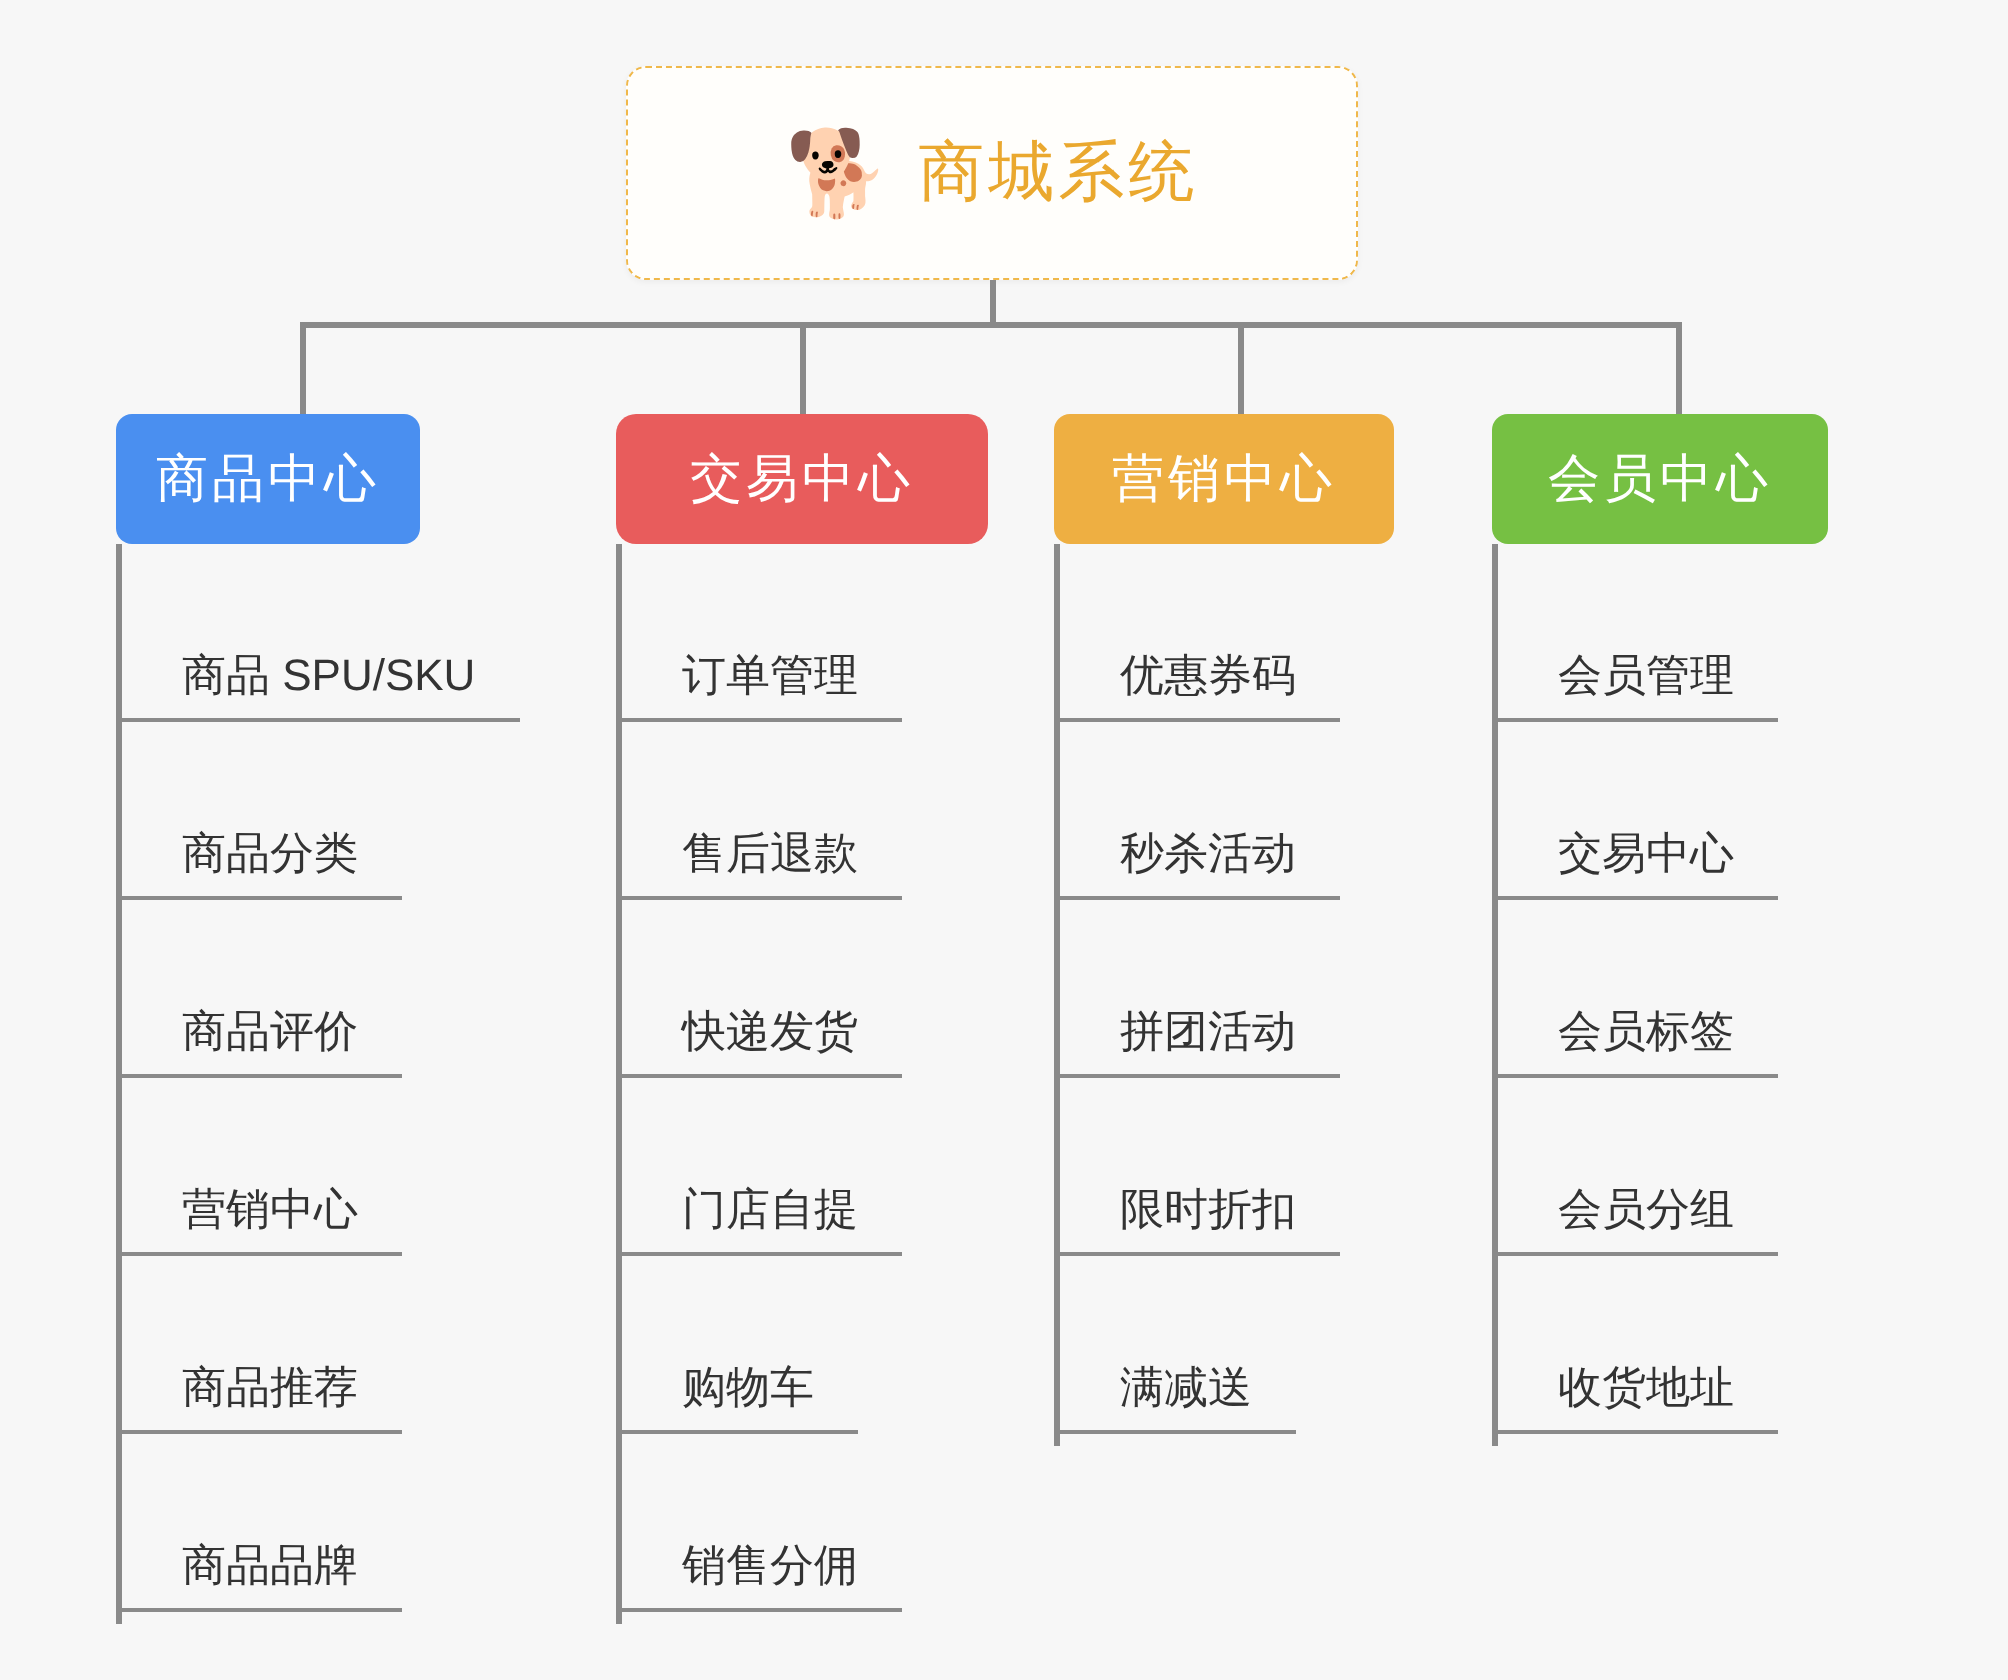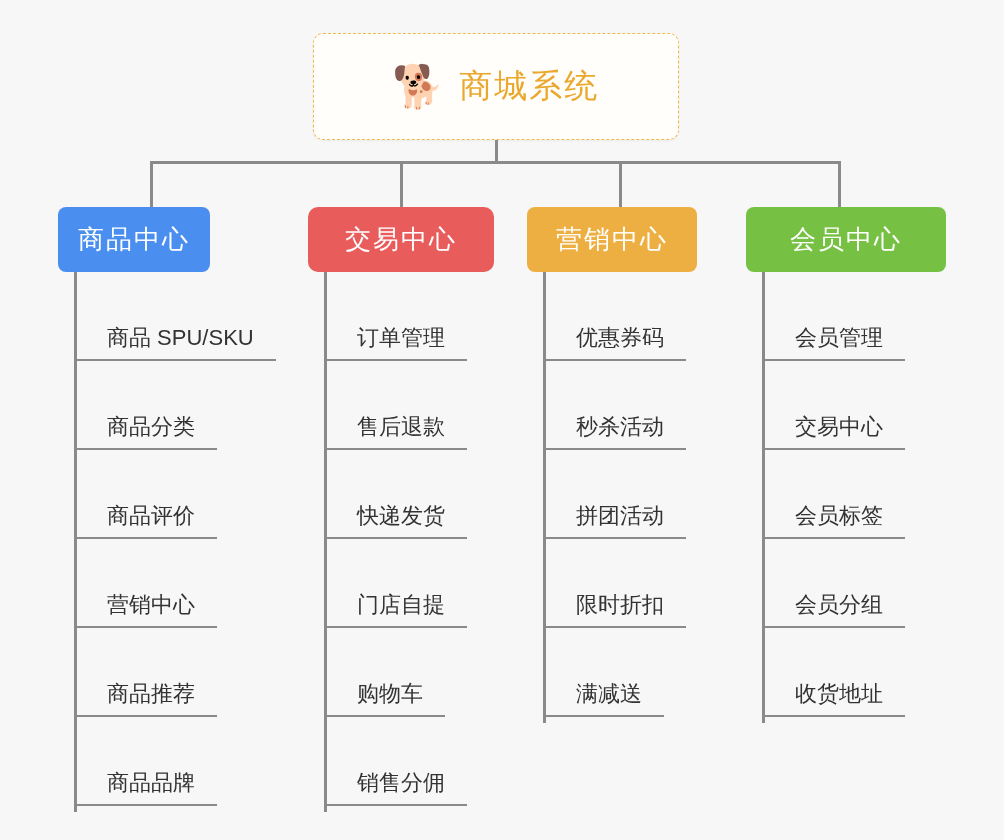--- a/index.html
+++ b/index.html
@@ -67,21 +67,21 @@
     display: flex;
     align-items: center;
     justify-content: center;
     color: #ffffff;
     font-size: 26px;
     letter-spacing: 2px;
     white-space: nowrap;
   }
   .branch-body {
     position: relative;
-    margin-left: 16px;
+    margin-left: 0;
     border-left: 3px solid #8a8a8a;
     padding-top: 6px;
   }
   .leaf {
     position: relative;
     display: block;
     height: 89px;
   }
   .leaf-label {
     position: absolute;
@@ -95,21 +95,21 @@
   }
 
   
   .branch-0 { left: 58px; }
   .branch-0 .branch-header { width: 152px; background: #4a8ff0; }
   .branch-1 { left: 308px; }
   .branch-1 .branch-header { width: 186px; background: #e85c5c; border-radius: 10px; }
   .branch-2 { left: 527px; }
   .branch-2 .branch-header { width: 170px; background: #eeaf42; }
   .branch-3 { left: 746px; }
-  .branch-3 .branch-header { width: 200px; background: #76c043; }
+  .branch-3 .branch-header { width: 168px; background: #76c043; }
 </style>
 </head>
 <body>
 
 <div id="mindmap">
 
   <div class="root-node">
     <span class="root-emoji">🐕</span>
     <span class="root-title">商城系统</span>
   </div>

